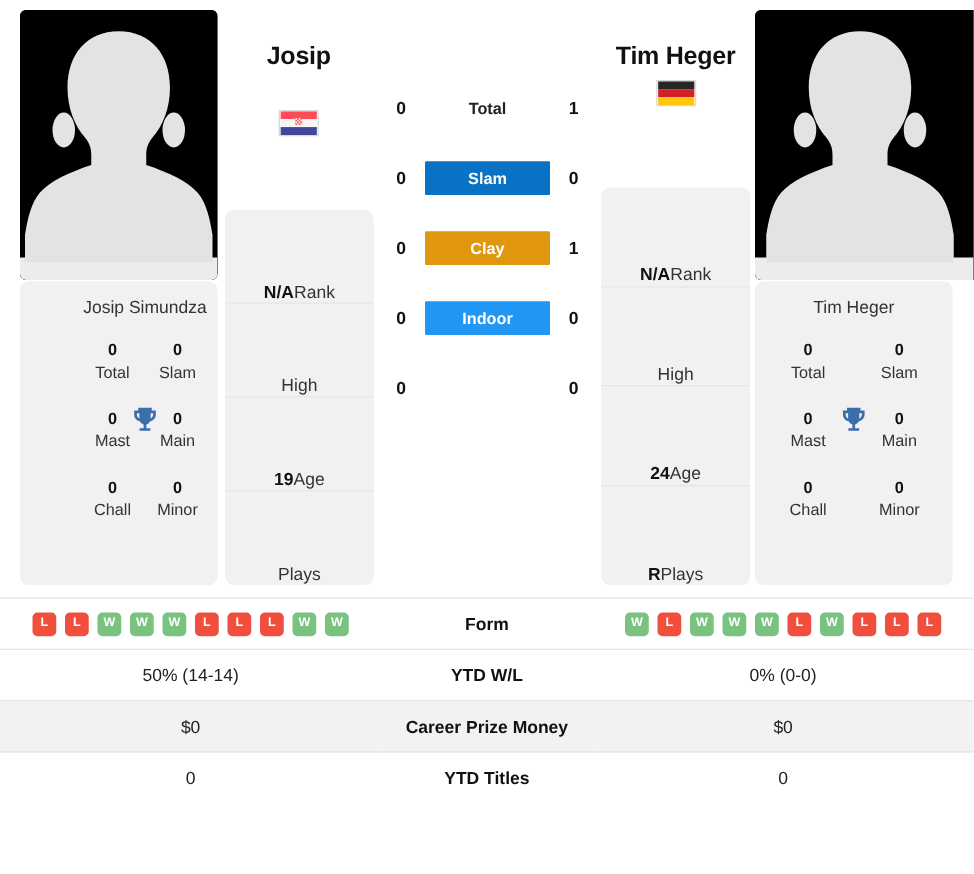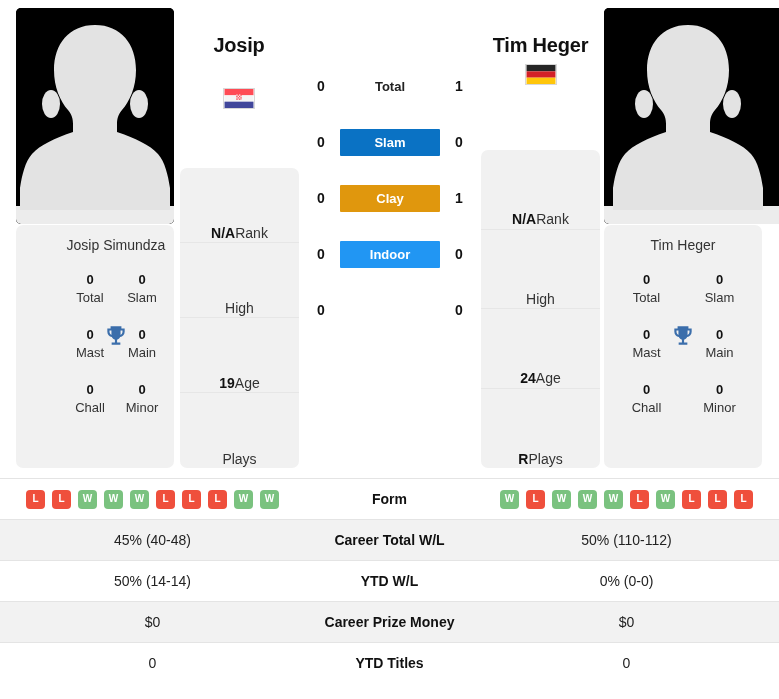--- a/index.html
+++ b/index.html
@@ -442,25 +442,20 @@
               <span class="badge w">W</span>
               <span class="badge w">W</span>
               <span class="badge w">W</span>
               <span class="badge l">L</span>
               <span class="badge w">W</span>
               <span class="badge l">L</span>
               <span class="badge l">L</span>
               <span class="badge l">L</span>
             </div>
         </td>
-      </tr>
-      <tr class="shaded">
-        <td class="col-side">45% (40-48)</td>
-        <td class="col-mid">Career Total W/L</td>
-        <td class="col-side">50% (110-112)</td>
       </tr>
       <tr>
         <td class="col-side">50% (14-14)</td>
         <td class="col-mid">YTD W/L</td>
         <td class="col-side">0% (0-0)</td>
       </tr>
       <tr class="shaded">
         <td class="col-side">$0</td>
         <td class="col-mid">Career Prize Money</td>
         <td class="col-side">$0</td>

